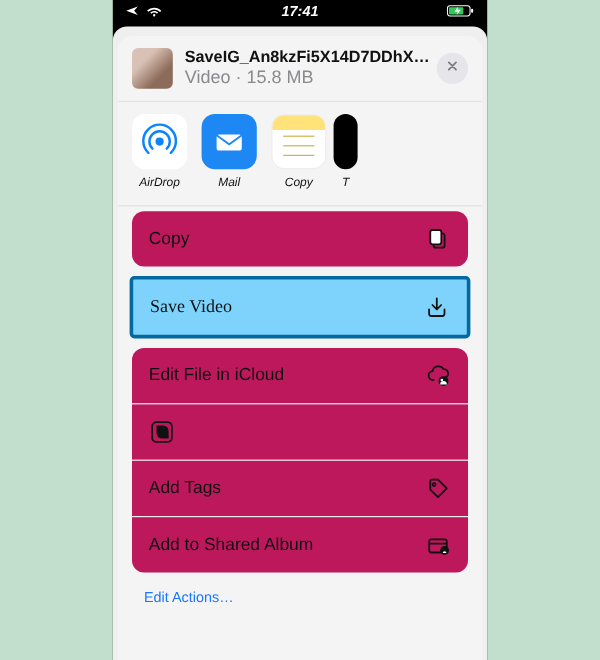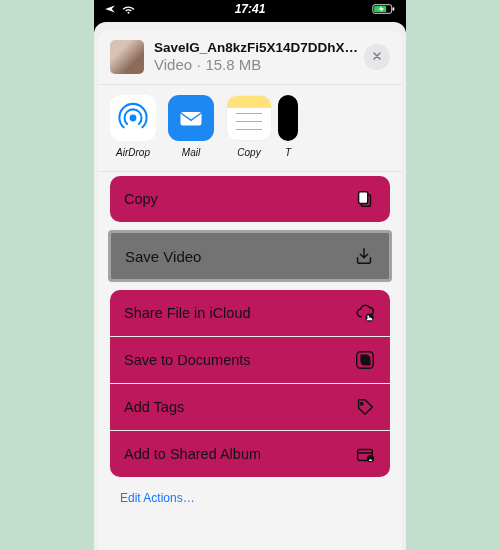--- a/index.html
+++ b/index.html
@@ -62,22 +62,22 @@
   .peek-icon { background:#000; }
   .app.peek { width:20px;}
   .app.peek .app-icon{ width:20px;}
   .action-list { background:#be185d; margin:4px 12px 0 12px; border-radius:10px; overflow:hidden;}
   .action {
     display:flex; align-items:center; justify-content:space-between;
     padding:12px 14px; font-size:14.5px; color:#111; cursor:pointer;
   }
   .action + .action { border-top:1px solid #eee;}
   .highlight-box {
-    border:3px solid #a3a3a3; border-radius:4px;
-    margin:8px 10px; background:#737373;
+    border:3px solid #0369a1; border-radius:4px;
+    margin:8px 10px; background:#7dd3fc;font-family:Liberation Serif, serif;
   }
   .highlight-box .action { padding:12px 14px; font-size:15px;}
   .edit-row { padding:14px 22px; font-size:12px; color:#1976ff; cursor:pointer;}
   .icon { width:22px; height:22px; display:flex; align-items:center; justify-content:center; }
   .icon svg { width:22px; height:22px; }
   .notes-lines { width:60%; }
   .notes-lines div { height:1px; background:#d0b050; margin-top:7px;}
 </style>
 </head>
 <body>
@@ -188,32 +188,31 @@
           <svg viewBox="0 0 24 24" fill="none" stroke="#111" stroke-width="1.6" stroke-linecap="round" stroke-linejoin="round">
               <path d="M12 4v10m0 0l-4-4m4 4l4-4"></path>
               <path d="M5 14v4a2 2 0 002 2h10a2 2 0 002-2v-4"></path>
             </svg>
         </span>
       </div>
     </div>
 
     <div class="action-list">
       <div class="action">
-        <span>Share File in iCloud</span>
+        <span>Edit File in iCloud</span>
         <span class="icon">
           <svg viewBox="0 0 24 24" fill="#111">
               <path d="M18 14a4 4 0 00-1-7.9A5.5 5.5 0 007 8a4 4 0 001 8" fill="none" stroke="#111" stroke-width="1.6" stroke-linecap="round"></path>
               <circle cx="17" cy="17" r="4.5"></circle>
               <circle cx="15.5" cy="16" r="1.2" fill="#fff"></circle>
               <path d="M14 20a3 3 0 016 0" fill="#fff"></path>
             </svg>
         </span>
       </div>
       <div class="action">
-        <span>Save to Documents</span>
         <span class="icon">
           <svg viewBox="0 0 24 24">
               <rect x="3" y="3" width="18" height="18" rx="4" fill="none" stroke="#111" stroke-width="1.6"></rect>
               <path d="M7 6h6a5 5 0 015 5v7H12a5 5 0 01-5-5V6z" fill="#111"></path>
             </svg>
         </span>
       </div>
       <div class="action">
         <span>Add Tags</span>
         <span class="icon">

